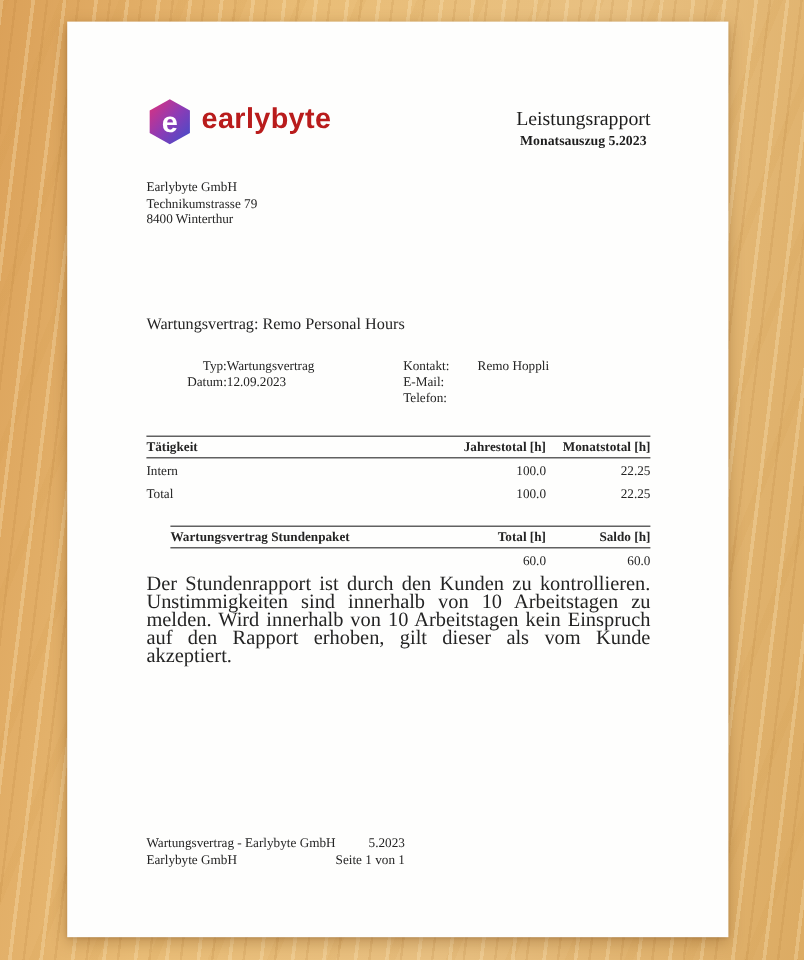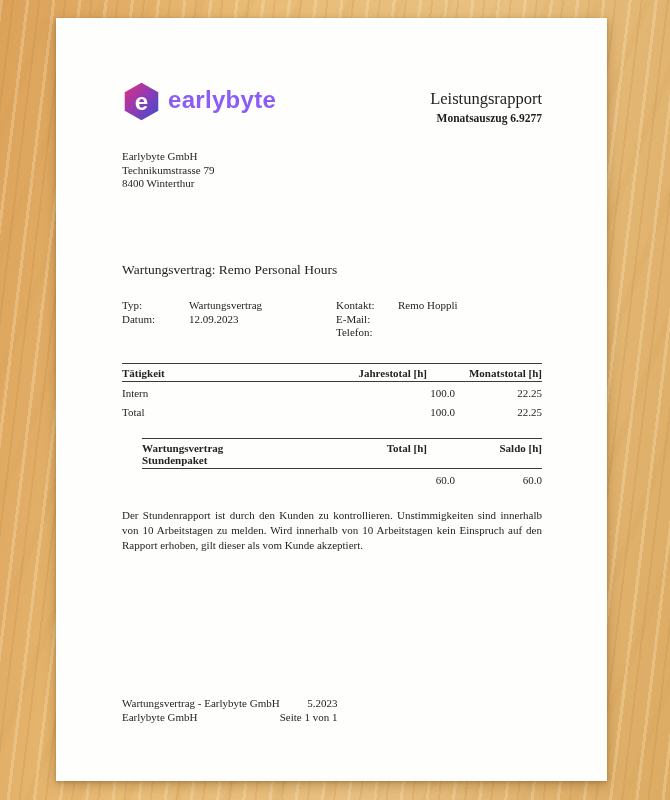--- a/index.html
+++ b/index.html
@@ -20,52 +20,52 @@
     color:#242424;
   }
   .block { position:absolute; left:66px; right:65px; }
 
   
   .header { top:64px; display:flex; justify-content:space-between; align-items:flex-start; }
   .brand { display:flex; align-items:center; gap:7px; }
   .brand svg { width:39px; height:39px; display:block; }
   .brand-name {
     font-family:"Liberation Sans", sans-serif;
-    font-size:24px; font-weight:600; letter-spacing:0.3px; color:#8b5cf6;
+    font-size:24px; font-weight:600; letter-spacing:0.3px; color:#b91c1c;
     padding-bottom:3px;
   }
-  .report-title-wrap { text-align:right; padding-top:7px; }
+  .report-title-wrap { text-align:center; padding-top:7px; }
   .report-title { font-size:16.5px; color:#1e1e1e; }
   .report-subtitle { font-size:11.5px; font-weight:bold; margin-top:3px; color:#1e1e1e; }
 
   
   .address { top:132px; font-size:11px; line-height:13.5px; }
 
   
   .doc-title { top:244px; font-size:13.5px; }
 
   
   .fields { top:281px; display:flex; font-size:11px; line-height:13.5px; }
   .fields-col-left { width:214px; }
   .fields-col-right { flex:1; }
   .frow { display:flex; }
-  .fields-col-left .flabel { width:67px; }
+  .fields-col-left .flabel { width:67px;text-align:right; }
   .fields-col-right .flabel { width:62px; }
 
   
   .dtable { border-top:1.5px solid #3b3b3b; font-size:11px; }
   .table-activity { top:345px; }
   .table-package  { top:420px;margin-left:20px; }
   .trow { display:grid; grid-template-columns:1fr 120px 87px; }
-  .thead { font-weight:bold; padding:2.5px 0 2px; border-bottom:1.5px solid #3b3b3b;gap:28px; }
+  .thead { font-weight:bold; padding:2.5px 0 2px; border-bottom:1.5px solid #3b3b3b; }
   .tbody-row { padding:5px 0 2px; }
   .num, .thnum { text-align:right; }
 
   
-  .note { top:490px; font-size:11px; line-height:15px; text-align:justify; }
+  .note { top:461px; font-size:17px; line-height:15px; text-align:justify; }
 
   
   .footer { top:679px; display:flex; justify-content:flex-start; font-size:11px; line-height:13.5px; }
   .footer-right { text-align:right; }
 </style>
 </head>
 <body>
 
 <div class="paper">
 
@@ -79,21 +79,21 @@
             <stop offset="1" stop-color="#3d4ecb"></stop>
           </linearGradient>
         </defs>
         <polygon points="50,2 93,26 93,74 50,98 7,74 7,26" fill="url(#hexgrad)"></polygon>
         <text x="50" y="72" font-size="62" font-weight="bold" fill="#ffffff" text-anchor="middle" font-family="Liberation Sans, sans-serif">e</text>
       </svg>
       <span class="brand-name">earlybyte</span>
     </div>
     <div class="report-title-wrap">
       <div class="report-title">Leistungsrapport</div>
-      <div class="report-subtitle">Monatsauszug 6.9277</div>
+      <div class="report-subtitle">Monatsauszug 5.2023</div>
     </div>
   </div>
 
   <div class="block address">
     <div>Earlybyte GmbH</div>
     <div>Technikumstrasse 79</div>
     <div>8400 Winterthur</div>
   </div>
 
   <div class="block doc-title">Wartungsvertrag: Remo Personal Hours</div>

